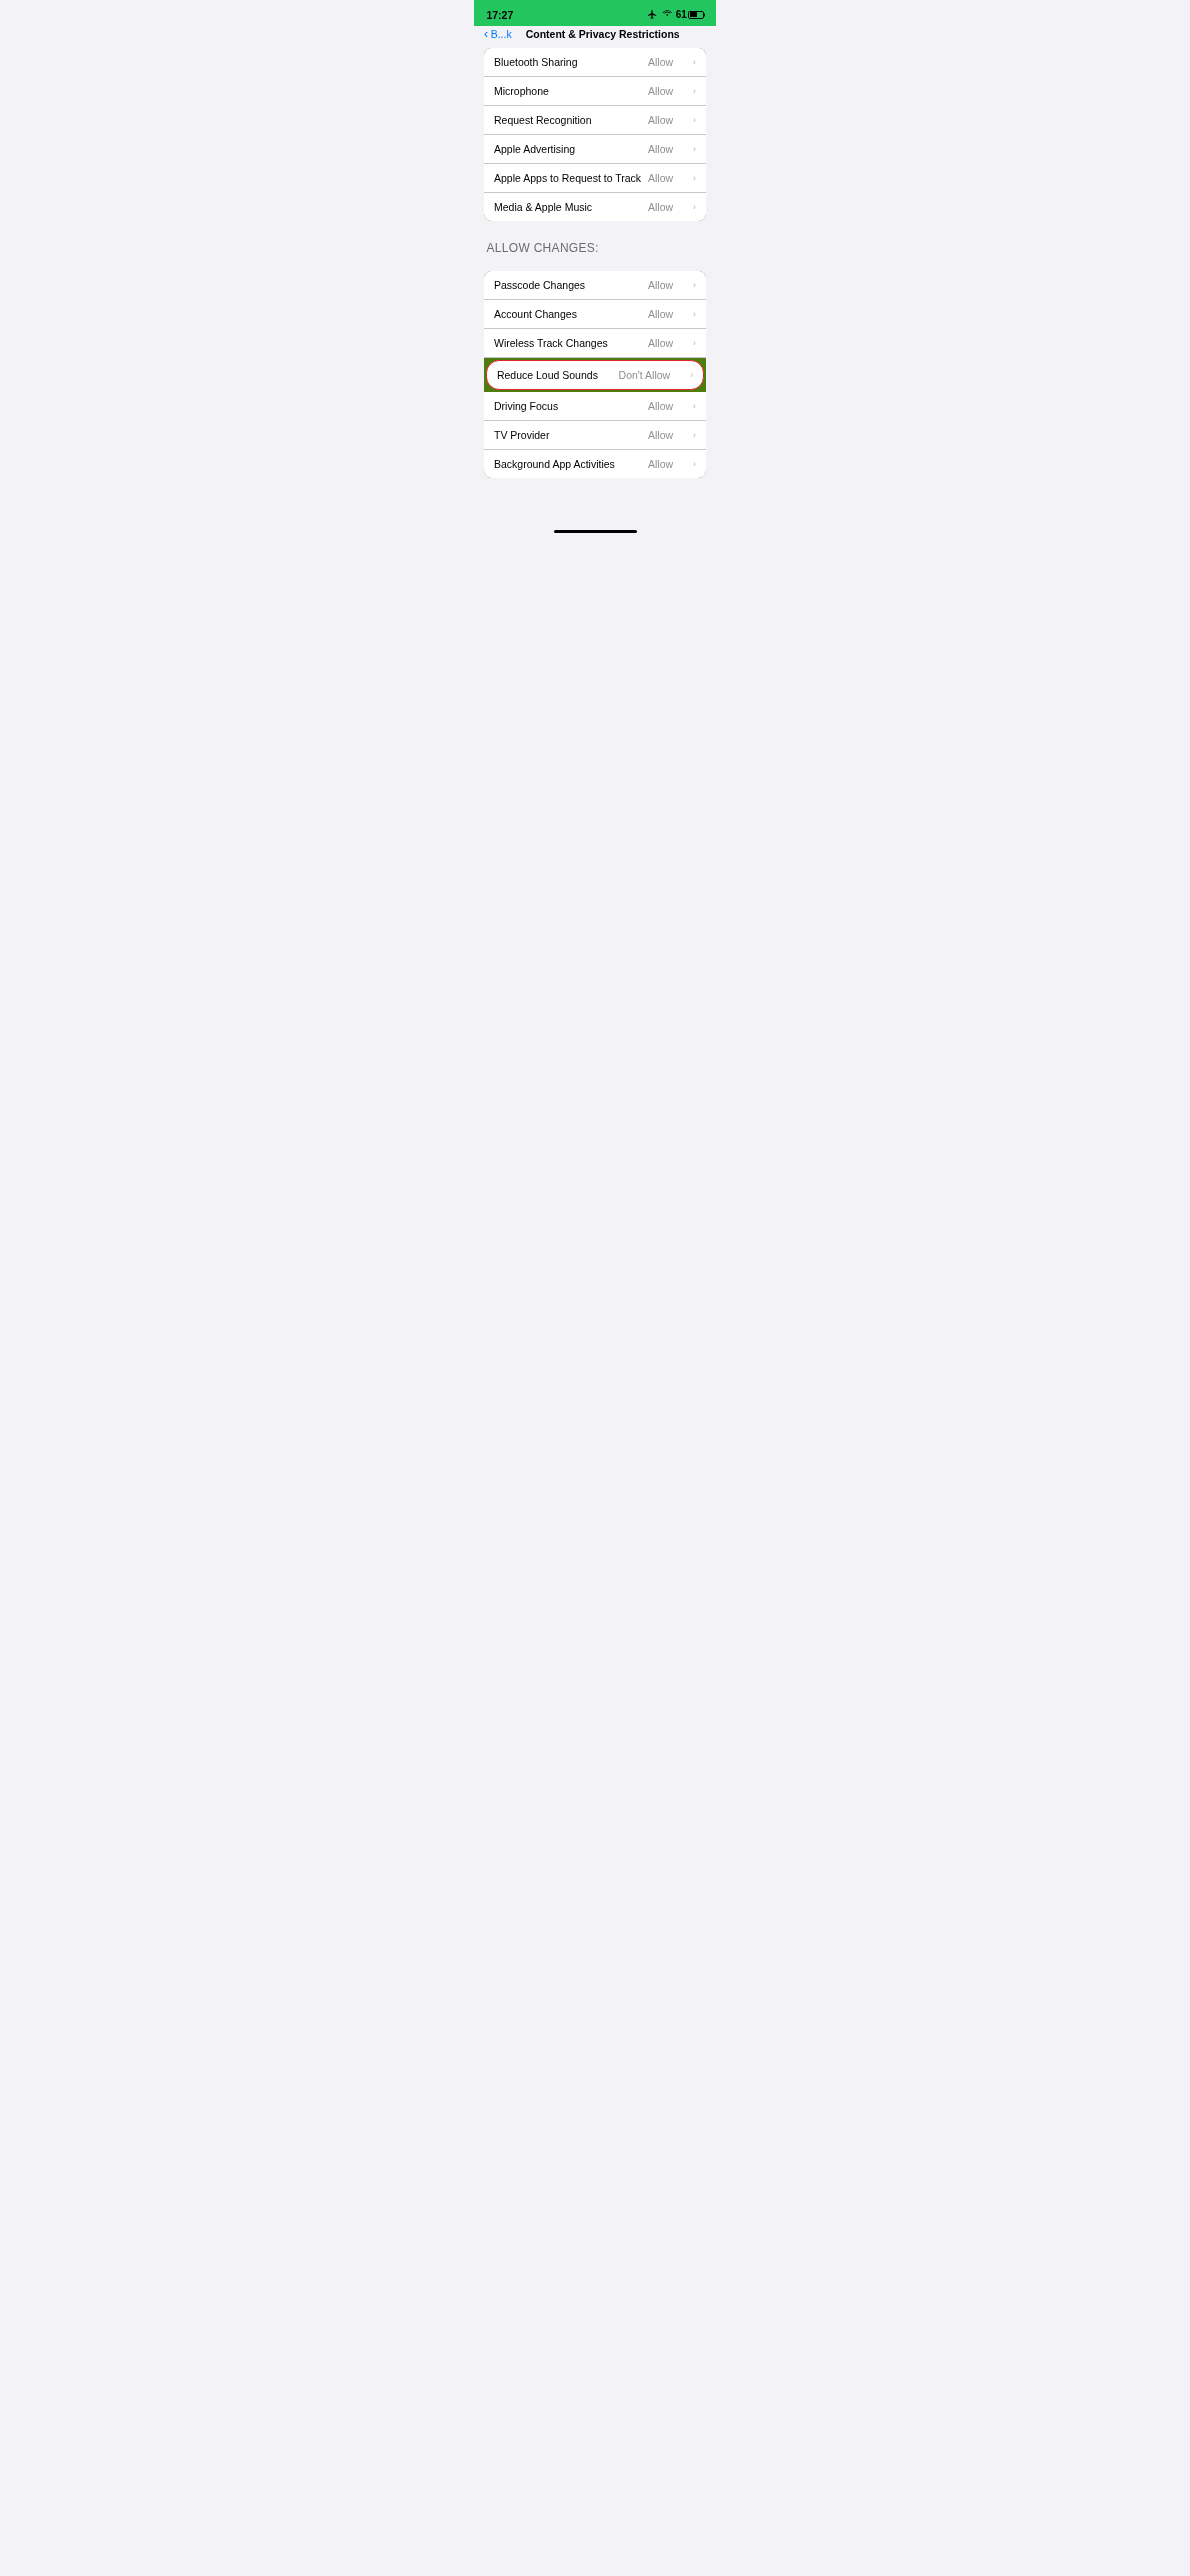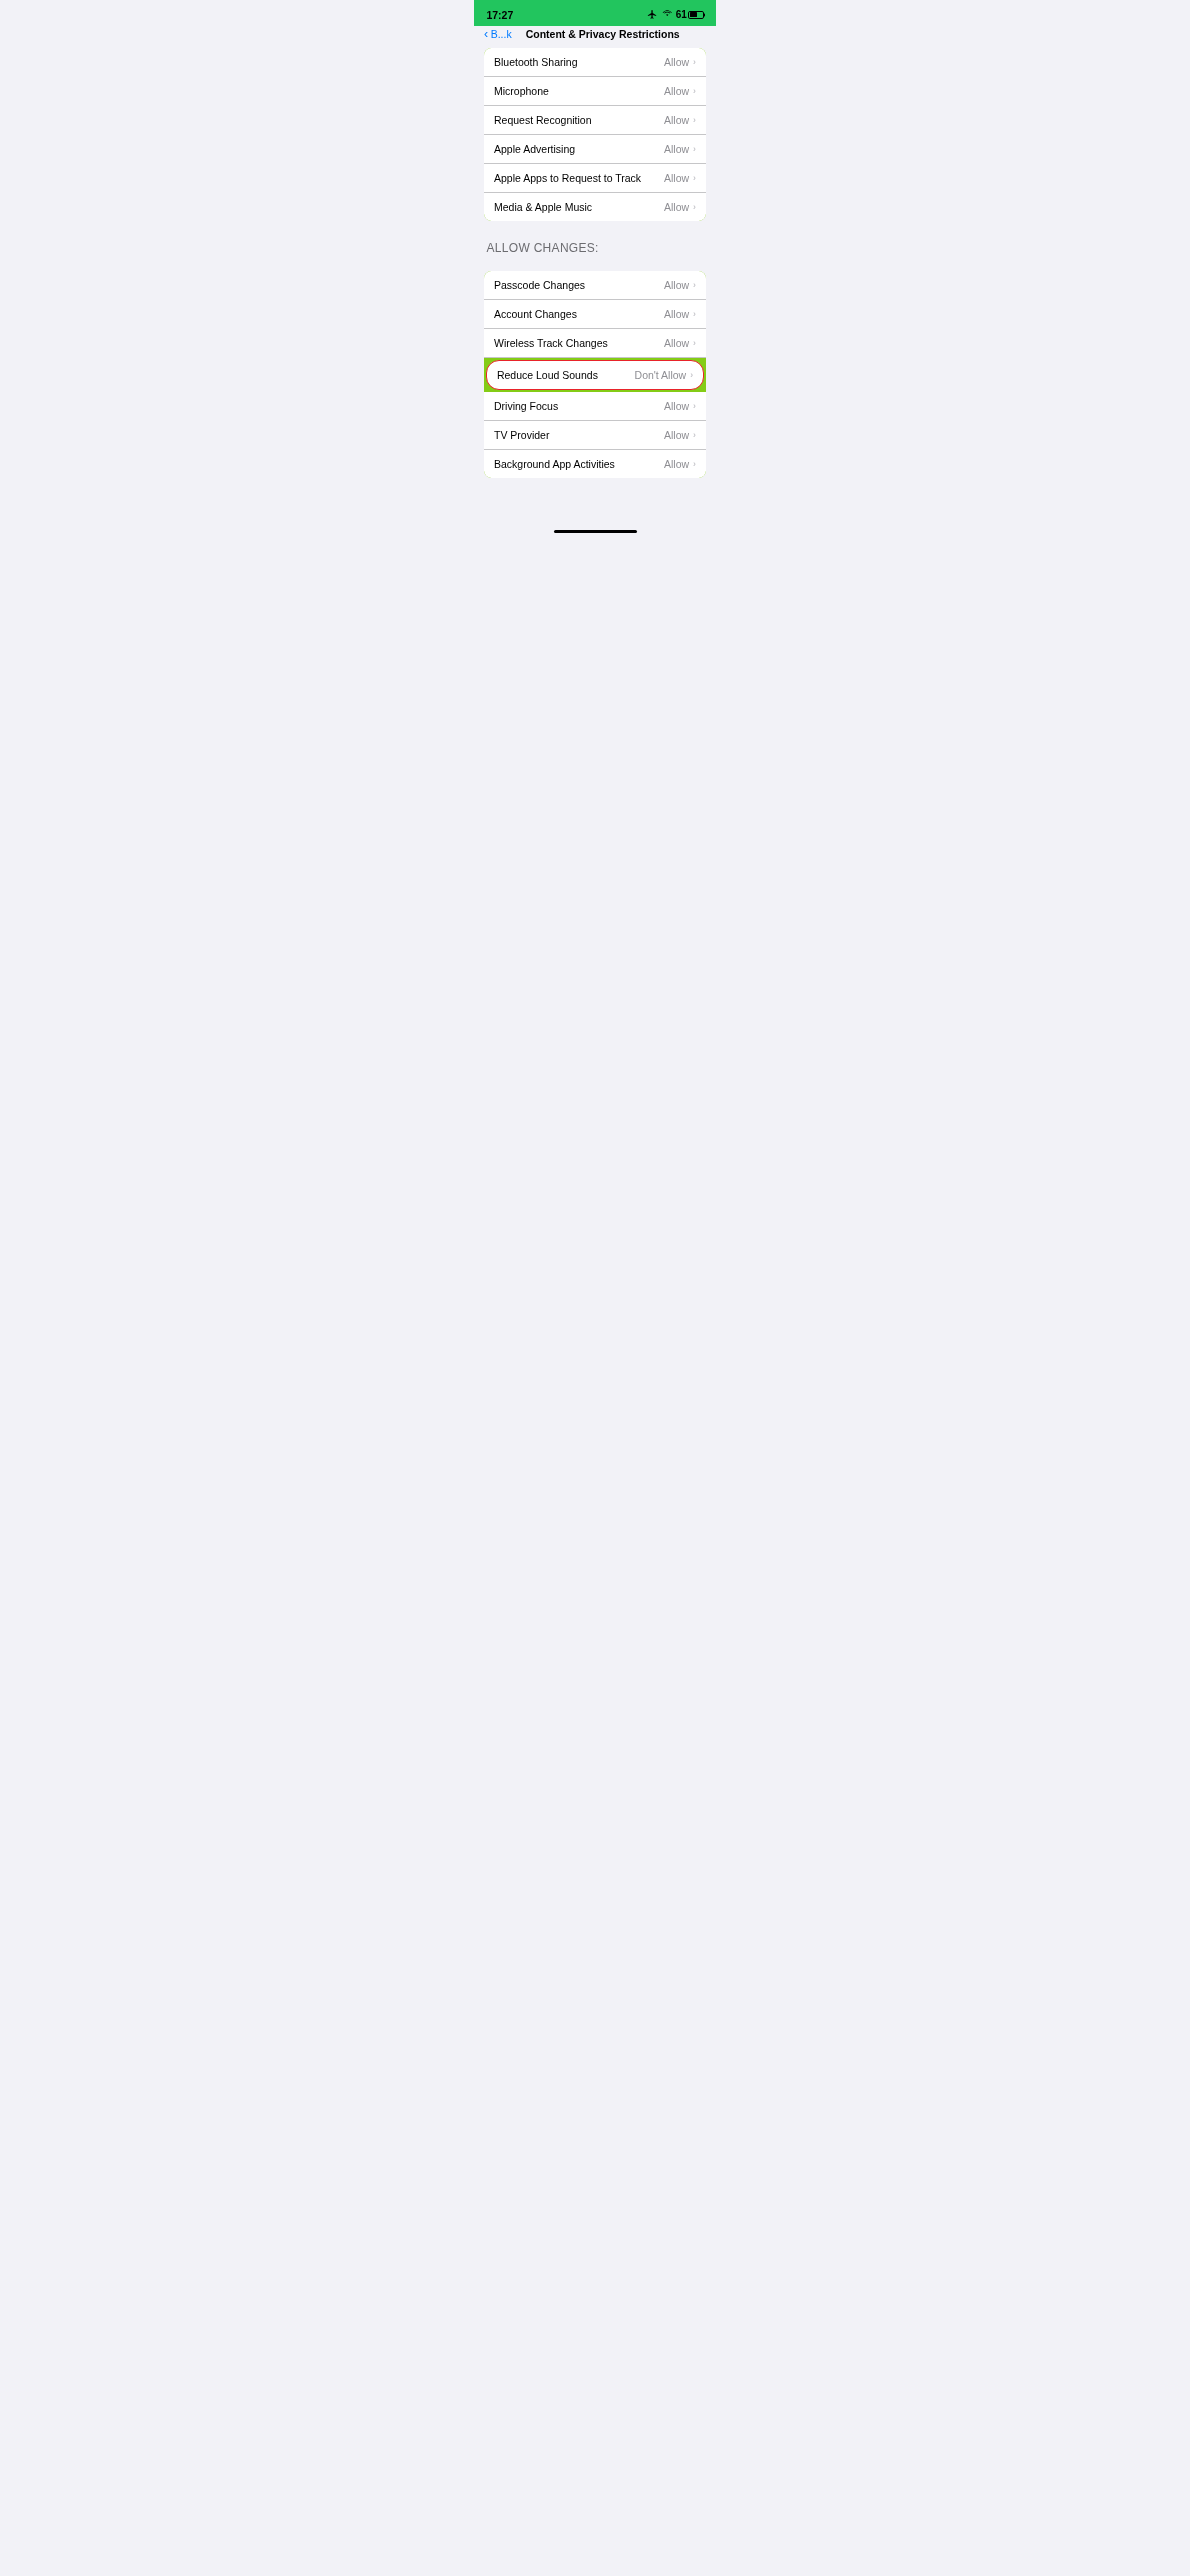--- a/index.html
+++ b/index.html
@@ -124,21 +124,21 @@
     .settings-group-label {
       font-size: 12px;
       color: #6c6c70;
       text-transform: uppercase;
       letter-spacing: 0.3px;
       margin-bottom: 16px;
       padding-left: 2.5px;
     }
 
     .settings-card {
-      background: #84cc16;
+      background: #4d7c0f;
       border-radius: 7.4px;
       overflow: hidden;
     }
 
     .settings-row {
       display: flex;
       align-items: center;
       justify-content: space-between;
       padding: 8px 10px;
       border-bottom: 0.3px solid #c6c6c8;
@@ -152,21 +152,21 @@
 
     .settings-row-label {
       font-size: 10.5px;
       color: #000;
       flex: 1;
     }
 
     .settings-row-value {
       display: flex;
       align-items: center;
-      gap: 4px;
+      gap: 20px;
       color: #8e8e93;
       font-size: 10.5px;
     }
 
     .chevron-right {
       color: #c7c7cc;
       font-size: 8.7px;
       font-weight: 600;
     }
 

